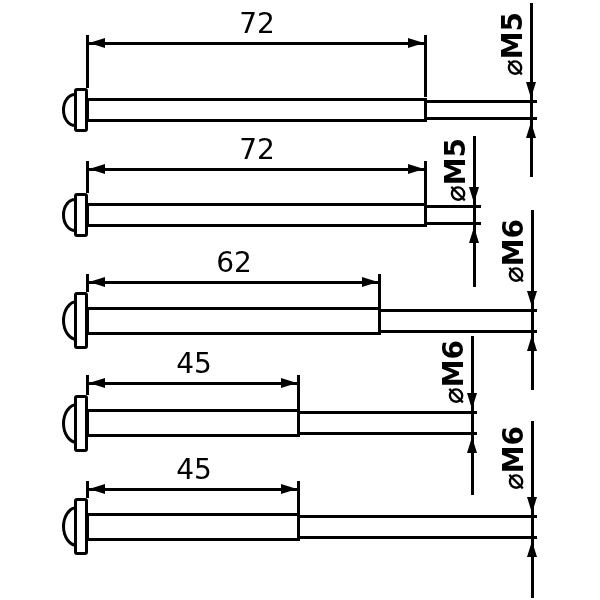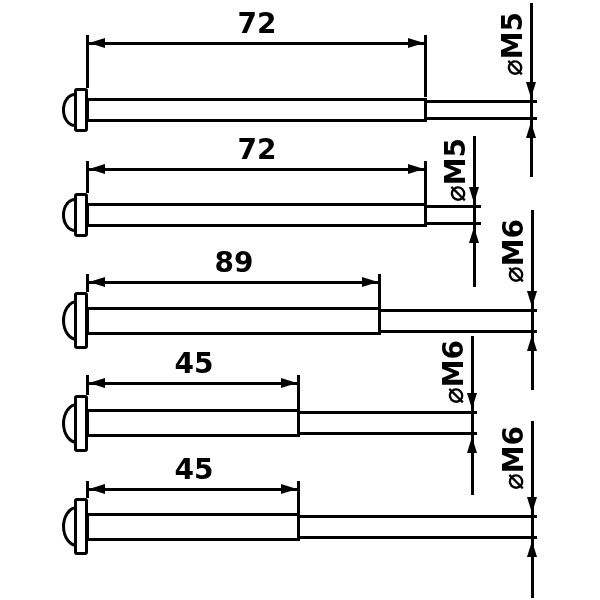--- a/index.html
+++ b/index.html
@@ -7,21 +7,21 @@
     position:relative;width:600px;height:600px;background:#ffffff;
     font-family:"DejaVu Sans",sans-serif;overflow:hidden;
   }
   .ln{position:absolute;background:#000;}
   .arr{position:absolute;width:0;height:0;}
   .arr-l{border-top:5px solid transparent;border-bottom:5px solid transparent;border-right:16px solid #000;}
   .arr-r{border-top:5px solid transparent;border-bottom:5px solid transparent;border-left:16px solid #000;}
   .arr-d{border-left:5px solid transparent;border-right:5px solid transparent;border-top:16px solid #000;}
   .arr-u{border-left:5px solid transparent;border-right:5px solid transparent;border-bottom:16px solid #000;}
   .dnum{
-    position:absolute;font-size:28px;font-weight:bold;line-height:1;color:#000;
+    position:absolute;font-size:28px;font-weight:normal;line-height:1;color:#000;
     transform:translateX(-50%);white-space:nowrap;
   }
   .dlabel{
     position:absolute;font-size:28px;font-weight:bold;line-height:1;color:#000;
     transform:translate(-50%,-50%) rotate(-90deg);white-space:nowrap;
   }
   .dome{position:absolute;background:#fff;border:3px solid #000;border-right:none;
     border-top-left-radius:100% 50%;border-bottom-left-radius:100% 50%;box-sizing:border-box;}
   .hrect{position:absolute;background:#fff;border:3px solid #000;border-radius:3px;box-sizing:border-box;}
   .sbody{position:absolute;background:#fff;border:3px solid #000;box-sizing:border-box;}
@@ -65,21 +65,21 @@
     <div class="arr arr-u" style="left:469px;top:227px"></div>
     <span class="dlabel" style="left:456px;top:170px">⌀M5</span>
   </div>
 
   <div>
     <div class="ln" style="left:86px;top:274px;width:3px;height:18px"></div>
     <div class="ln" style="left:378px;top:274px;width:3px;height:33px"></div>
     <div class="ln" style="left:88px;top:281px;width:293px;height:3px"></div>
     <div class="arr arr-l" style="left:89px;top:277px"></div>
     <div class="arr arr-r" style="left:362px;top:277px"></div>
-    <span class="dnum" style="left:234px;top:249px">89</span>
+    <span class="dnum" style="left:234px;top:249px">62</span>
     <div class="dome" style="left:62px;top:300px;width:15px;height:41px"></div>
     <div class="hrect" style="left:74px;top:292px;width:14px;height:57px"></div>
     <div class="sbody" style="left:86px;top:307px;width:295px;height:28px"></div>
     <div class="sthread" style="left:381px;top:309px;width:156px;height:24px"></div>
     <div class="ln" style="left:531px;top:210px;width:3px;height:180px"></div>
     <div class="arr arr-d" style="left:527px;top:291px"></div>
     <div class="arr arr-u" style="left:527px;top:335px"></div>
     <span class="dlabel" style="left:514px;top:251px">⌀M6</span>
   </div>
 

